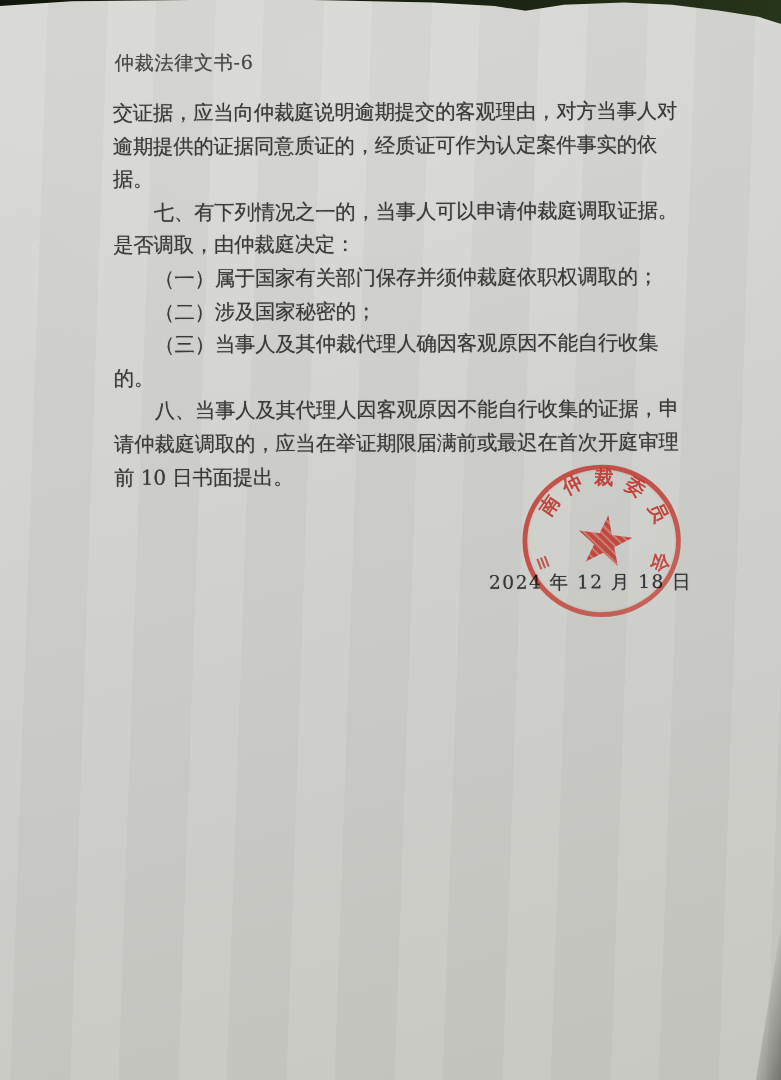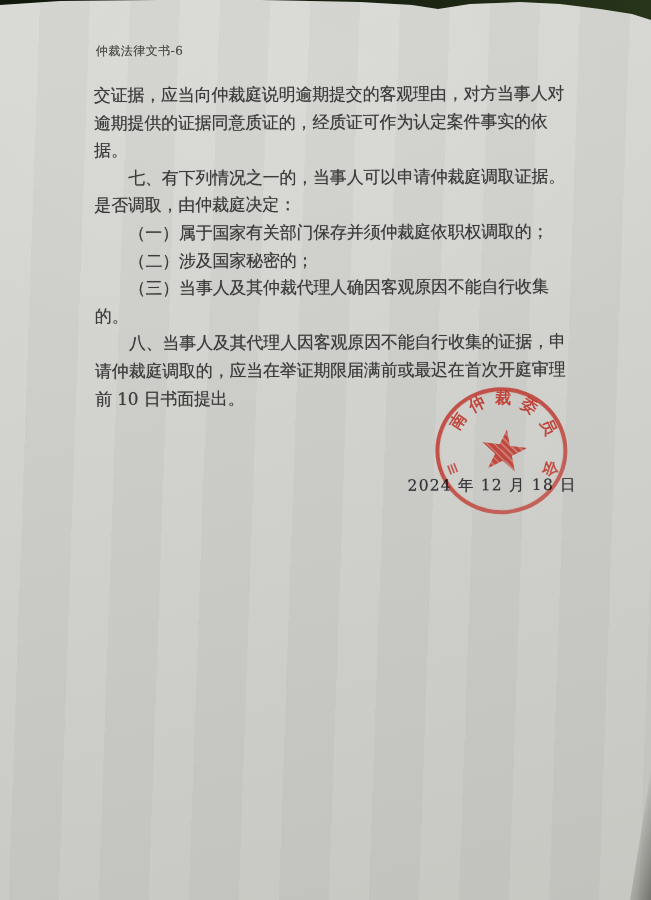--- a/index.html
+++ b/index.html
@@ -40,21 +40,21 @@
     clip-path:polygon(100% 0,100% 100%,30% 100%);
   }
 
   .content{
     position:absolute;inset:0;
     transform:rotate(-0.25deg);transform-origin:50% 40%;
   }
 
   .doc-label{
     position:absolute;left:97px;top:42px;
-    font-size:12px;letter-spacing:.5px;color:#4a4a47;
+    font-size:16px;letter-spacing:.5px;color:#4a4a47;
     text-shadow:0 0 .6px rgba(50,50,48,.55);
   }
 
   .doc-body{
     position:absolute;left:95px;top:81px;width:478px;
   }
   .line{
     position:relative;height:27.6px;line-height:27.6px;
     font-size:17px;color:#3b3b3b;white-space:pre;
     letter-spacing:-.2px;

